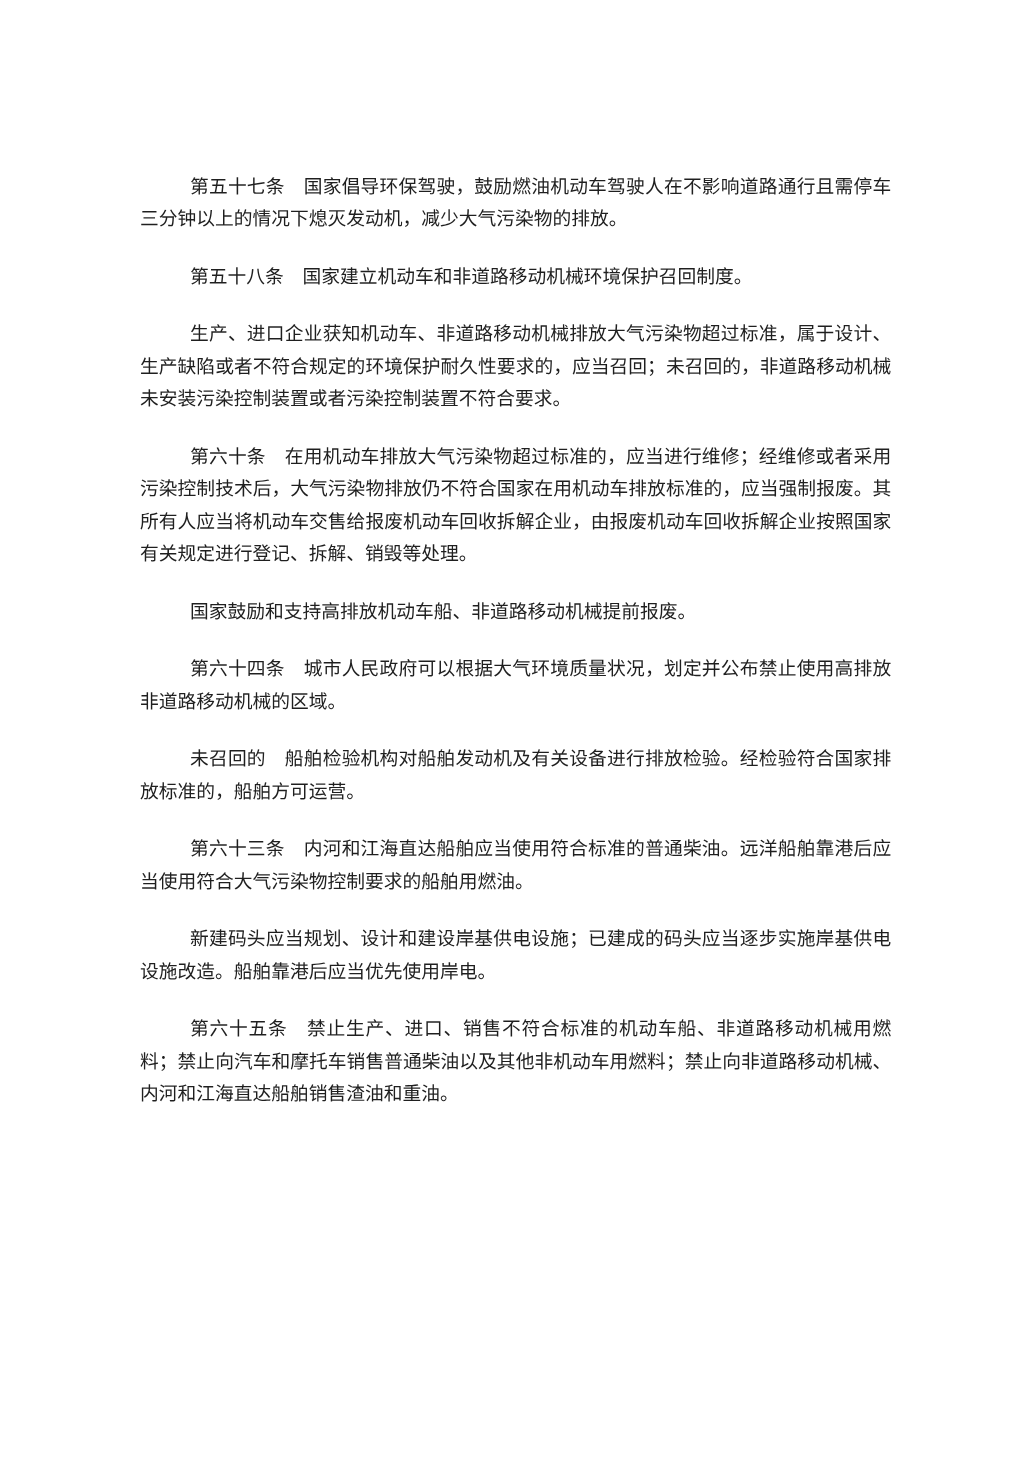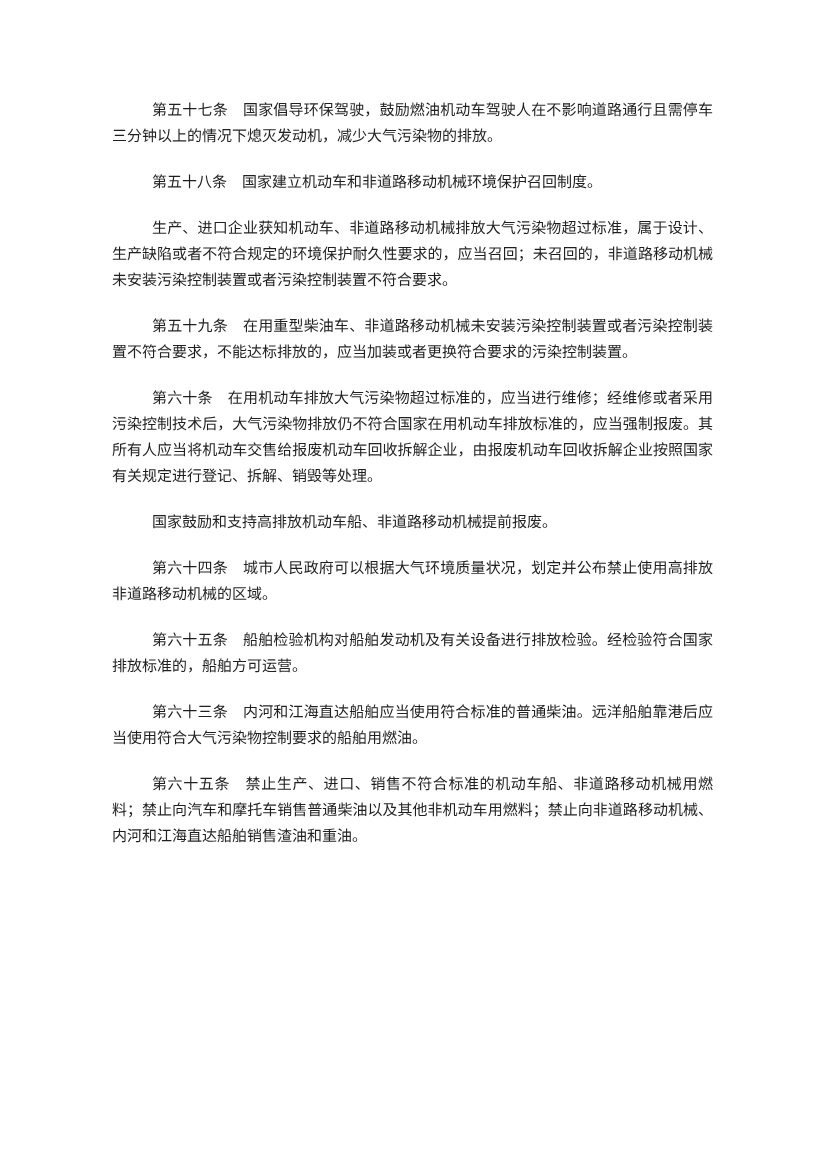--- a/index.html
+++ b/index.html
@@ -8,20 +8,21 @@
     background: #ffffff;
   }
   .page {
     position: relative;
     width: 827px;
     height: 996px;
     background: #ffffff;
     overflow: hidden;
     font-family: "Liberation Serif", "DejaVu Serif", serif;
     color: #1f1f1f;
+    margin-top: 40px;
   }
   .content {
     position: absolute;
     left: 112px;
     top: 97px;
     width: 601px;
   }
   .content p {
     margin: 0 0 20px 0;
     font-size: 15px;
@@ -42,22 +43,22 @@
   }
 </style>
 </head>
 <body>
 
 <div class="page">
   <main class="content">
     <p>第五十七条　国家倡导环保驾驶，鼓励燃油机动车驾驶人在不影响道路通行且需停车三分钟以上的情况下熄灭发动机，减少大气污染物的排放。</p>
     <p>第五十八条　国家建立机动车和非道路移动机械环境保护召回制度。</p>
     <p>生产、进口企业获知机动车、非道路移动机械排放大气污染物超过标准，属于设计、生产缺陷或者不符合规定的环境保护耐久性要求的，应当召回；未召回的，非道路移动机械未安装污染控制装置或者污染控制装置不符合要求。</p>
-    <p>第五十九条　在用重型柴油车、非道路移动机械未安装污染控制装置或者污染控制装置不符合要求，不能达标排放的，应当加装或者更换符合要求的污染控制装置。</p>
     <p>第六十条　在用机动车排放大气污染物超过标准的，应当进行维修；经维修或者采用污染控制技术后，大气污染物排放仍不符合国家在用机动车排放标准的，应当强制报废。其所有人应当将机动车交售给报废机动车回收拆解企业，由报废机动车回收拆解企业按照国家有关规定进行登记、拆解、销毁等处理。</p>
     <p>国家鼓励和支持高排放机动车船、非道路移动机械提前报废。</p>
     <p>第六十四条　城市人民政府可以根据大气环境质量状况，划定并公布禁止使用高排放非道路移动机械的区域。</p>
-    <p>第六十五条　船舶检验机构对船舶发动机及有关设备进行排放检验。经检验符合国家排放标准的，船舶方可运营。</p>
+    <p>未召回的　船舶检验机构对船舶发动机及有关设备进行排放检验。经检验符合国家排放标准的，船舶方可运营。</p>
     <p>第六十三条　内河和江海直达船舶应当使用符合标准的普通柴油。远洋船舶靠港后应当使用符合大气污染物控制要求的船舶用燃油。</p>
+    <p>新建码头应当规划、设计和建设岸基供电设施；已建成的码头应当逐步实施岸基供电设施改造。船舶靠港后应当优先使用岸电。</p>
     <p>第六十五条　禁止生产、进口、销售不符合标准的机动车船、非道路移动机械用燃料；禁止向汽车和摩托车销售普通柴油以及其他非机动车用燃料；禁止向非道路移动机械、内河和江海直达船舶销售渣油和重油。</p>
   </main>
   <div class="footer">第 10 页 共 22 页</div>
 </div>
 
 </body></html>

